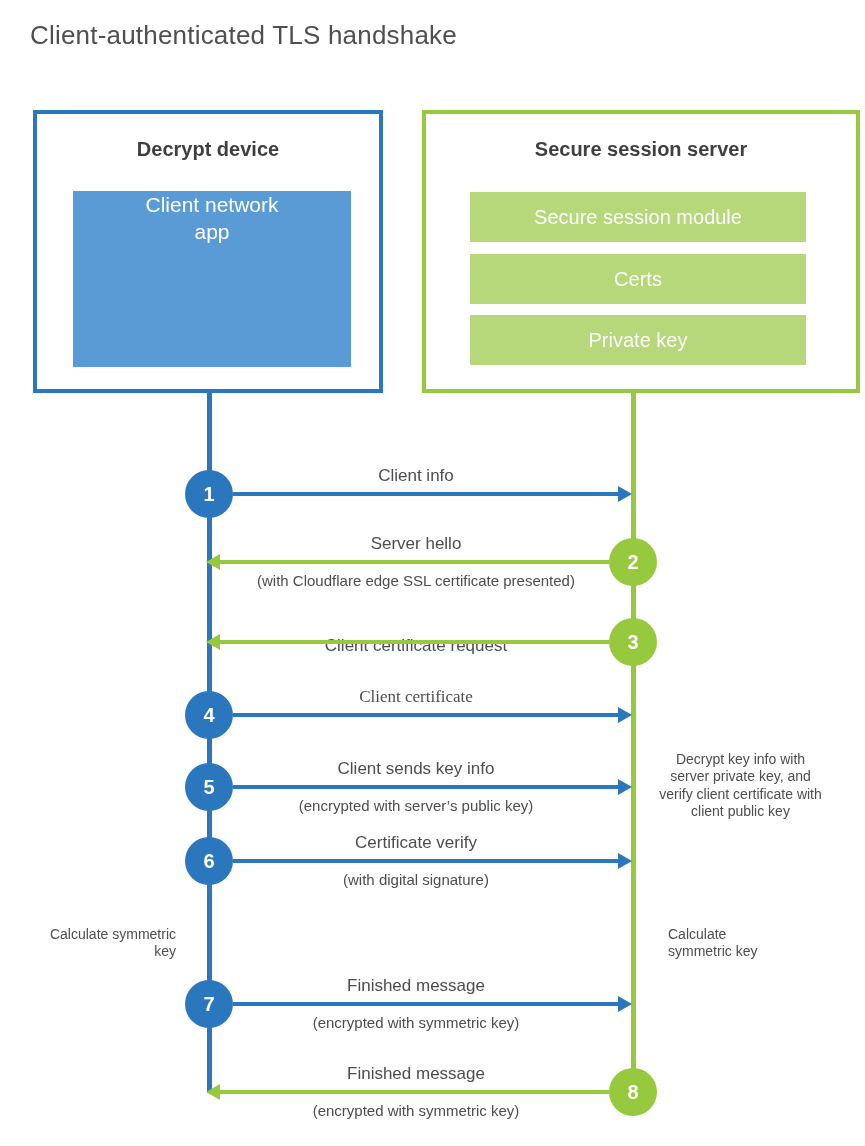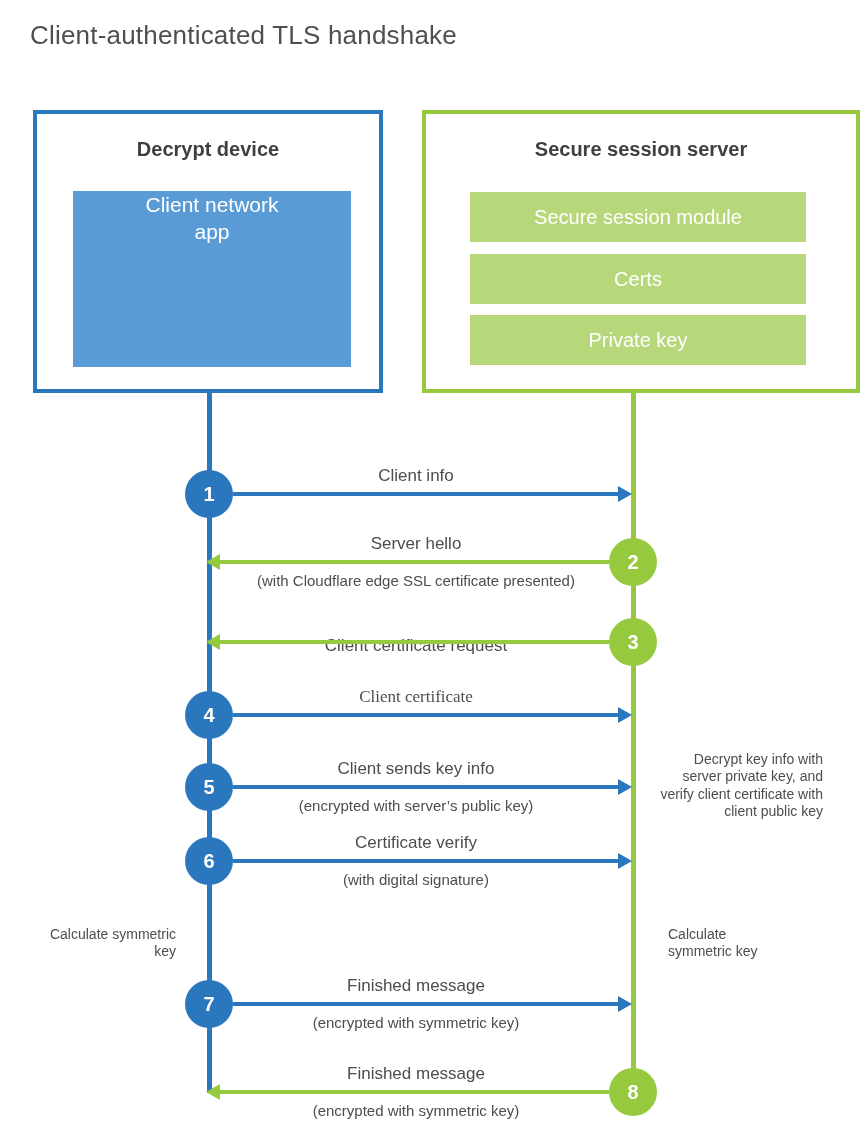--- a/index.html
+++ b/index.html
@@ -66,21 +66,21 @@
     font-size:17px;color:var(--ink);z-index:2;
   }
   .msg-sublabel{
     position:absolute;left:221px;width:390px;text-align:center;
     font-size:15px;color:var(--ink);z-index:2;
   }
   
   .side-note{position:absolute;font-size:14px;color:var(--ink);line-height:1.22;}
   .calc-left{left:26px;top:926px;width:150px;text-align:right;}
   .calc-right{left:668px;top:926px;width:110px;text-align:left;}
-  .decrypt-note{left:658px;top:751px;width:165px;text-align:right;line-height:1.24;}
+  .decrypt-note{left:658px;top:751px;width:165px;text-align:center;line-height:1.24;}
 </style>
 </head>
 <body>
 
 <div class="canvas">
 
   <div class="page-title">Client-authenticated TLS handshake</div>
 
   <div class="actor-box client-box">
     <div class="actor-title">Decrypt device</div>

